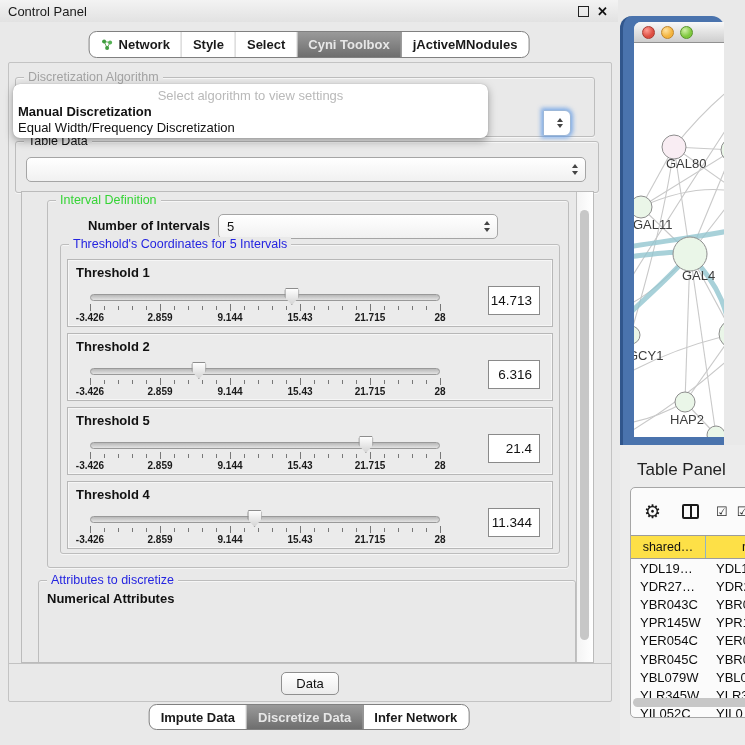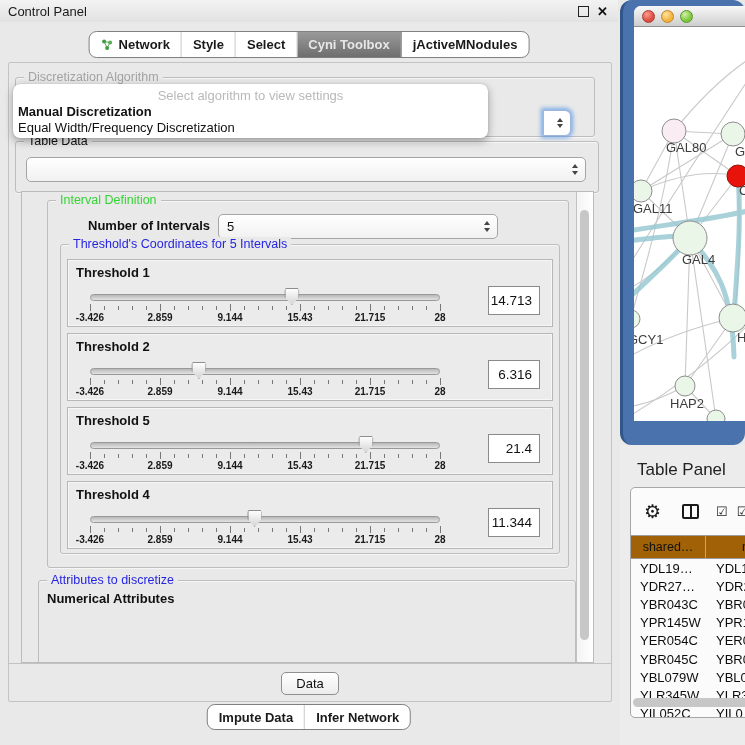--- a/index.html
+++ b/index.html
@@ -96,21 +96,21 @@
 
   .apply-bar{position:absolute;left:0;right:0;top:600px;height:38px;border-top:1px solid #c2c2c2;
              display:flex;align-items:center;justify-content:center;}
   .btn{background:linear-gradient(#ffffff,#ececec);border:1px solid #8f8f8f;border-radius:5px;font-size:13px;
        padding:3px 14px;color:#111;}
 
   .bottom-tabbar{position:absolute;top:704px;left:50%;transform:translateX(-50%);height:24px;display:flex;
                  background:#fff;border:1px solid #808080;border-radius:8px;overflow:hidden;}
 
   
-  .net-frame{position:absolute;left:620px;top:0;width:125px;height:445px;background:#4a73ad;border-left:3px solid #31568c;box-sizing:border-box;border-radius:12px;}
+  .net-frame{position:absolute;left:620px;top:16px;width:104px;height:445px;background:#4a73ad;border-left:3px solid #31568c;box-sizing:border-box;border-radius:12px;}
   .net-win{position:absolute;left:11px;top:6px;right:0;bottom:24px;background:#fff;border-radius:7px 0 0 0;overflow:hidden;}
   .net-titlebar{height:20px;background:linear-gradient(#f8f8f8,#cecece);border-bottom:1px solid #919191;
                 display:flex;align-items:center;padding-left:8px;}
   .light{width:13px;height:13px;border-radius:50%;margin-right:6px;box-sizing:border-box;}
   .light.red{background:radial-gradient(circle at 35% 30%,#ff9d94,#dd4e42 60%);border:1px solid #a93a31;}
   .light.yellow{background:radial-gradient(circle at 35% 30%,#ffe2a0,#f3b43e 60%);border:1px solid #bf8429;}
   .light.green{background:radial-gradient(circle at 35% 30%,#d2f0a8,#7fc83e 60%);border:1px solid #57942b;}
   .net-canvas{position:absolute;left:0;top:21px;right:0;bottom:0;background:#fff;}
   .net-canvas svg{position:absolute;left:0;top:0;}
 
@@ -119,21 +119,21 @@
   .tp-title{position:absolute;left:17px;top:15px;font-size:17px;color:#222;}
   .tp-box{position:absolute;left:10px;top:42px;width:130px;height:231px;background:#fbfbfb;border:1px solid #a6a6a6;
           border-radius:5px;box-sizing:border-box;overflow:hidden;}
   .tp-toolbar{height:47px;display:flex;align-items:center;padding-left:13px;}
   .gear-ic{font-size:19px;color:#1a1a1a;line-height:1;}
   .split-ic{width:17px;height:15px;border:2px solid #1a1a1a;border-radius:2px;margin-left:21px;position:relative;box-sizing:border-box;}
   .split-ic:before{content:"";position:absolute;left:50%;top:0;bottom:0;width:2px;background:#1a1a1a;transform:translateX(-50%);}
   .cb-ic{font-size:13px;color:#222;margin-left:9px;line-height:1;}
   .cb-ic.first{margin-left:17px;}
   .tp-header{display:flex;height:22px;border-top:1px solid #9c9c9c;border-bottom:1px solid #9c9c9c;}
-  .tp-hcell{background:#a16207;border-right:1px solid #8fb3c4;font-size:12.5px;display:flex;align-items:center;justify-content:center;color:#111;}
+  .tp-hcell{background:#fde047;border-right:1px solid #8fb3c4;font-size:12.5px;display:flex;align-items:center;justify-content:center;color:#111;}
   .tp-hcell.c1{width:74px;}
   .tp-hcell.c2{flex:1;justify-content:flex-end;padding-right:2px;}
   .tp-rows{position:relative;}
   .trow{display:flex;height:18.2px;align-items:center;font-size:13px;color:#0d0d0d;}
   .tcell1{width:66px;padding-left:9px;white-space:nowrap;overflow:hidden;}
   .tcell2{flex:1;padding-left:10px;white-space:nowrap;overflow:hidden;}
   .hscroll{position:absolute;left:2px;right:3px;bottom:9px;height:10px;}
   .hthumb{height:9px;width:100%;}
 </style>
 </head>
@@ -426,20 +426,23 @@
       </div>
 
       <div class="apply-bar">
         <button class="btn">Data</button>
       </div>
     </div>
 
     <div class="bottom-tabbar" id="bottomTabs">
         <div class="tab">
           <span>Impute Data</span>
+        </div>
+        <div class="tab selected">
+          <span>Discretize Data</span>
         </div>
         <div class="tab">
           <span>Infer Network</span>
         </div>
       </div>
   </div>
 
   <div class="net-frame">
     <div class="net-win">
       <div class="net-titlebar">

